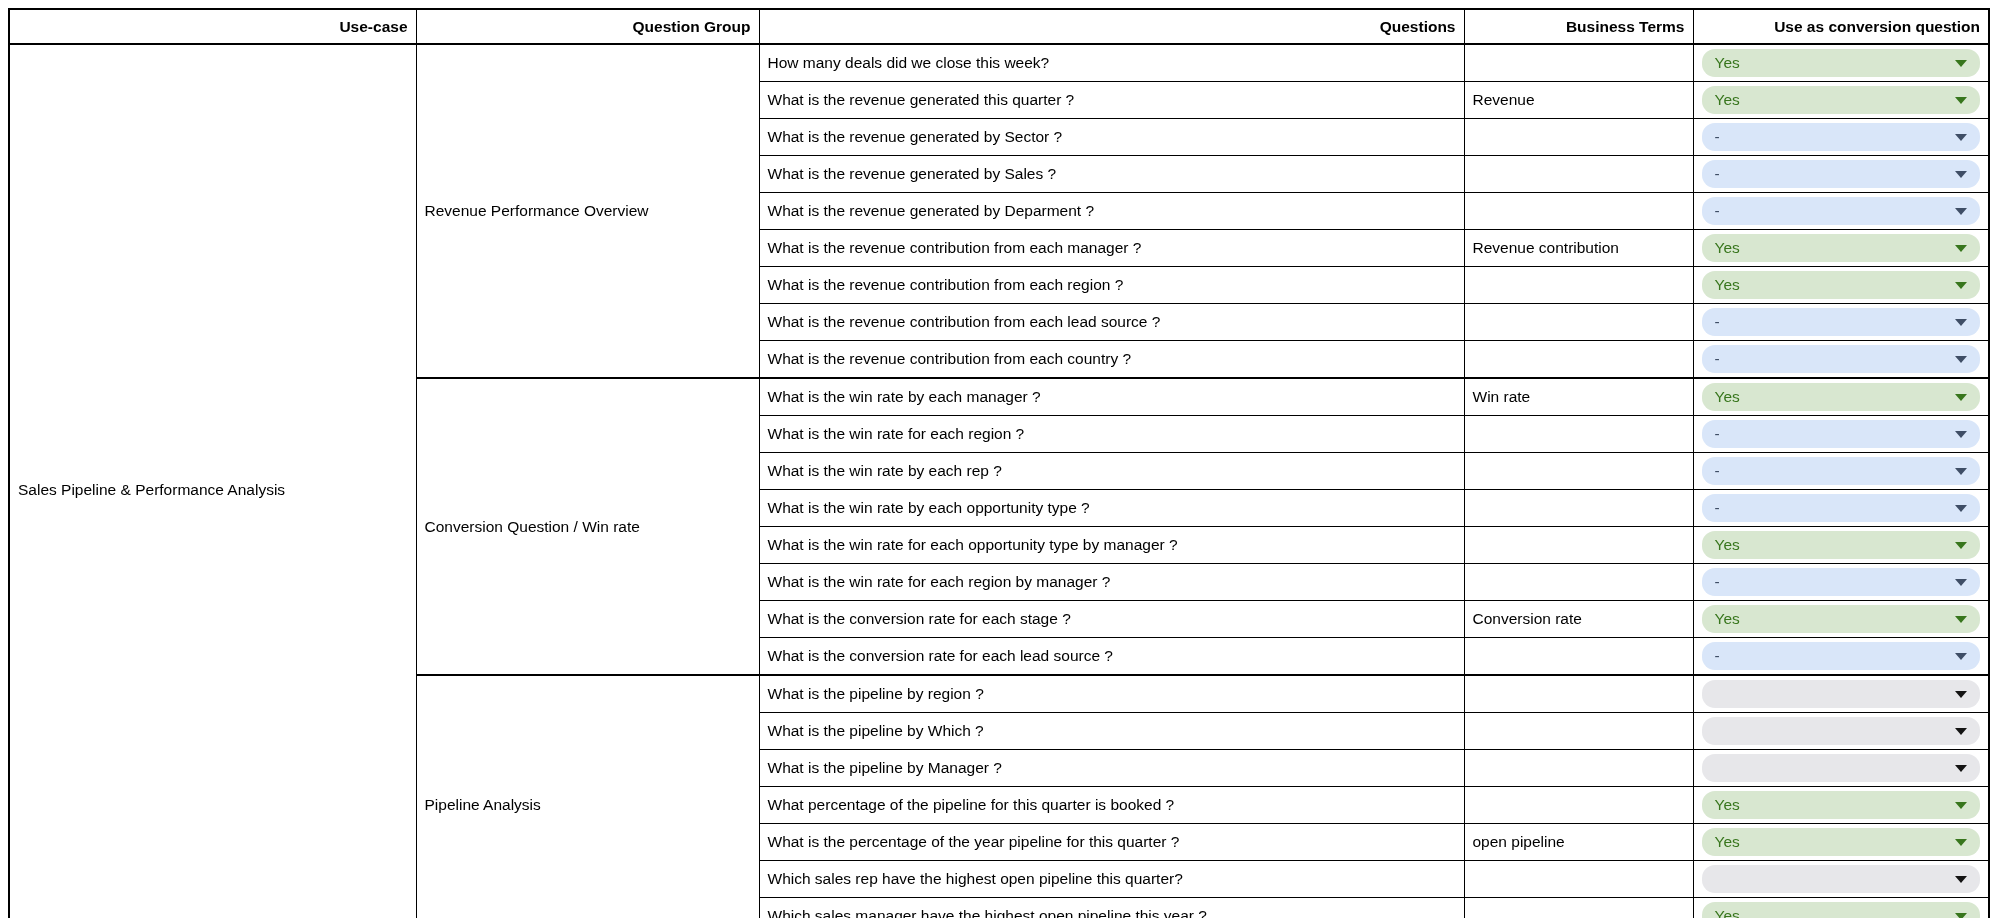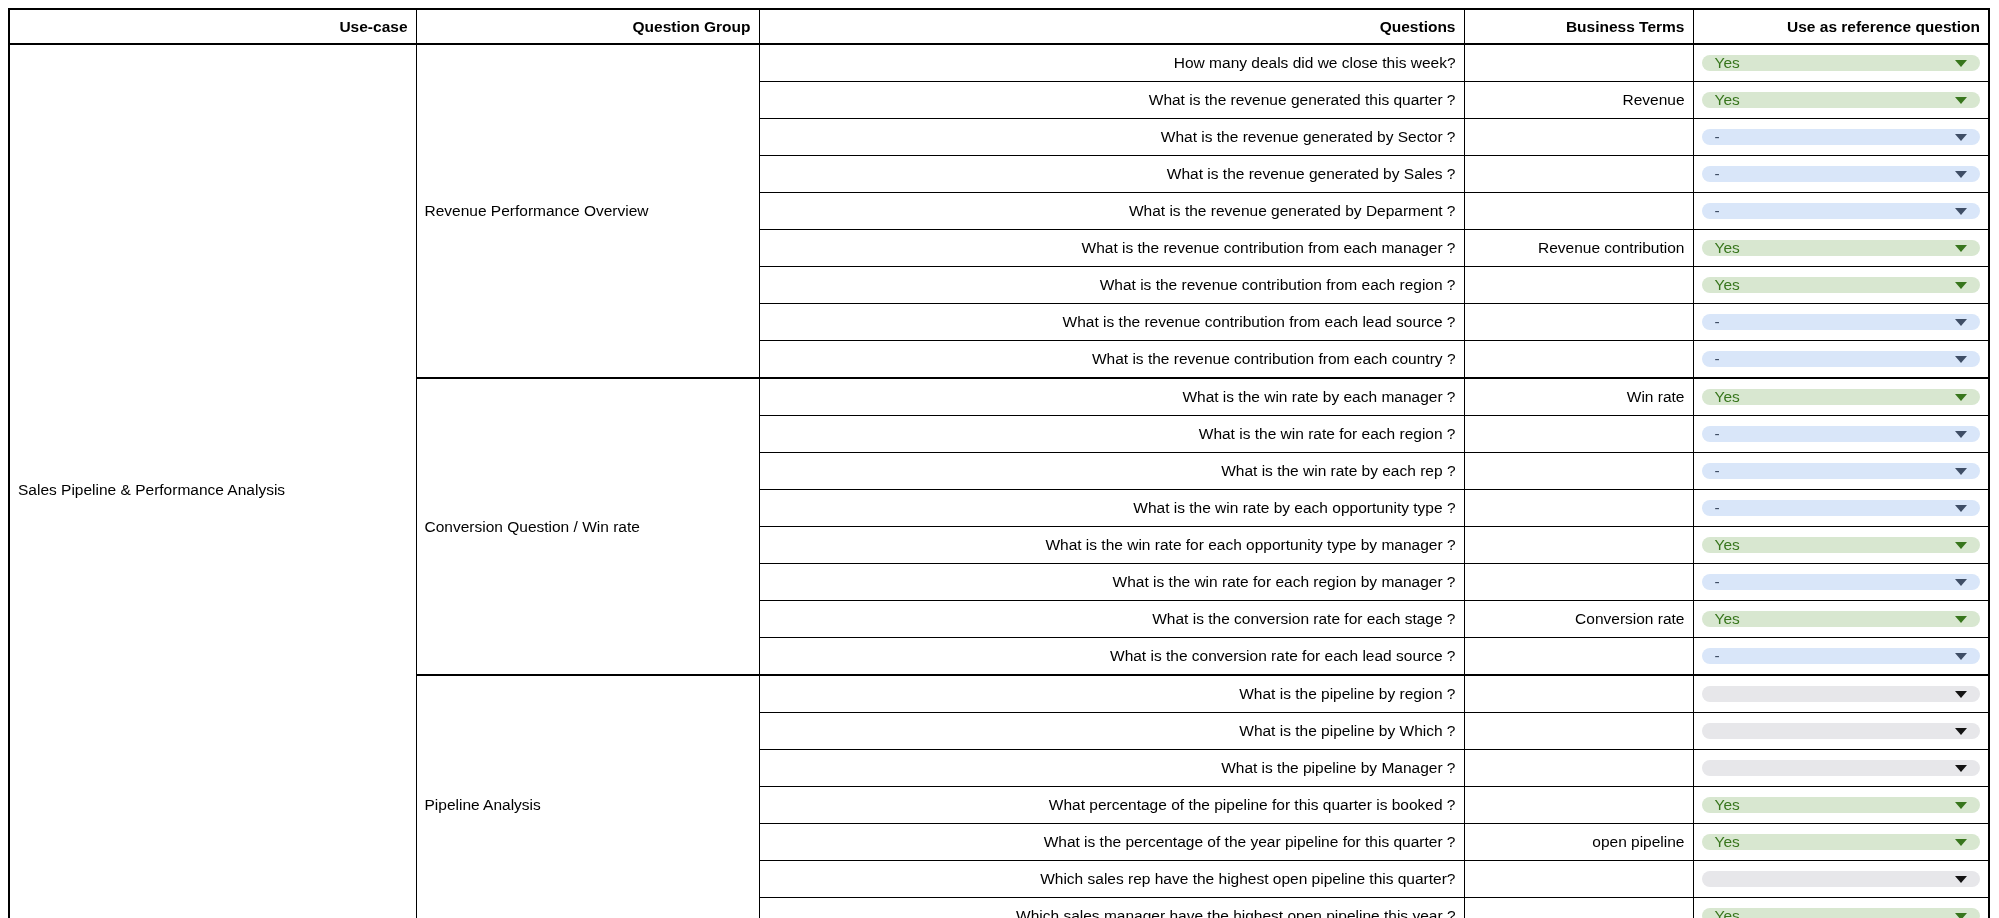--- a/index.html
+++ b/index.html
@@ -38,31 +38,31 @@
   table.grid th {
     height: 33px;
     text-align: right;
     font-weight: bold;
     border-bottom-width: 2px;
   }
   table.grid td { height: 36px; border-top-width: 1px; border-bottom-width: 1px; }
 
   td.cell-usecase { vertical-align: middle; text-align: left; }
   td.cell-group   { text-align: left; }
-  td.cell-question, td.cell-terms { text-align: right; }
+  td.cell-question, td.cell-terms { text-align: left; }
   td.cell-reference { padding: 0 16px 0 8px; }
 
   tr.group-start td { border-top: 2.5px solid #000; margin-left: 21px; }
   table.grid { border: 2px solid #000; }
 
   .pill {
     display: flex;
     align-items: center;
     justify-content: space-between;
-    height: 16px;
+    height: 28px;
     border-radius: 13px;
     padding: 0 13px;
     font-size: 15.5px;
     cursor: pointer;
     user-select: none;
   }
   .pill-yes   { background: #d8e7d0; color: #38761d; }
   .pill-dash  { background: #d9e6f9; color: #3f4e66; }
   .pill-empty { background: #e7e7ea; color: #141414; }
   .pill-label { font-weight: normal; }
@@ -86,21 +86,21 @@
       <col class="c-question">
       <col class="c-terms">
       <col class="c-reference">
     </colgroup>
     <thead>
       <tr>
         <th>Use-case</th>
         <th>Question Group</th>
         <th>Questions</th>
         <th>Business Terms</th>
-        <th>Use as reference question</th>
+        <th>Use as conversion question</th>
       </tr>
     </thead>
     <tbody>
         <tr>
           <td class="cell-usecase" rowspan="24">Sales Pipeline &amp; Performance Analysis</td>
           <td class="cell-group" rowspan="9">Revenue Performance Overview</td>
           <td class="cell-question">How many deals did we close this week?</td>
           <td class="cell-terms"></td>
           <td class="cell-reference">
             <div class="pill pill-yes">

